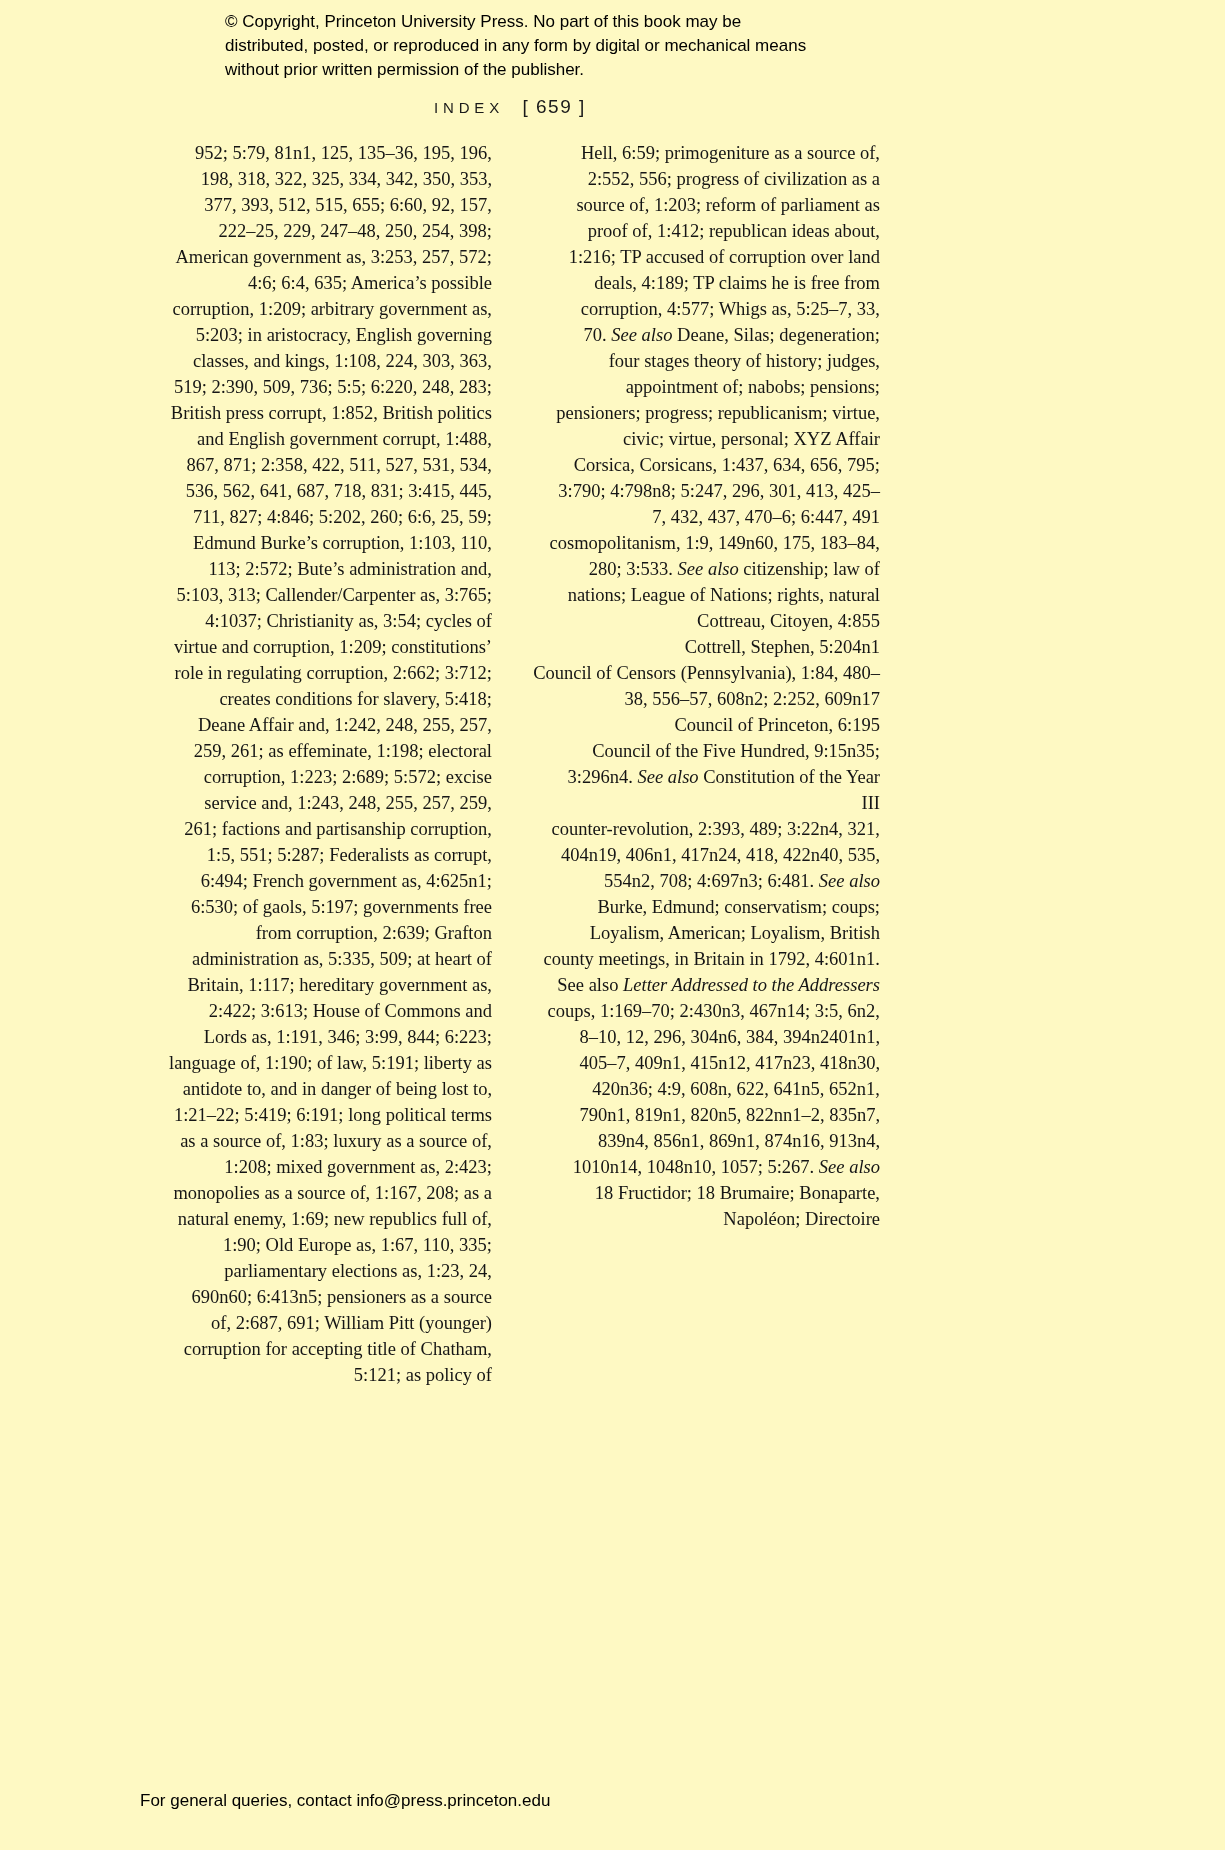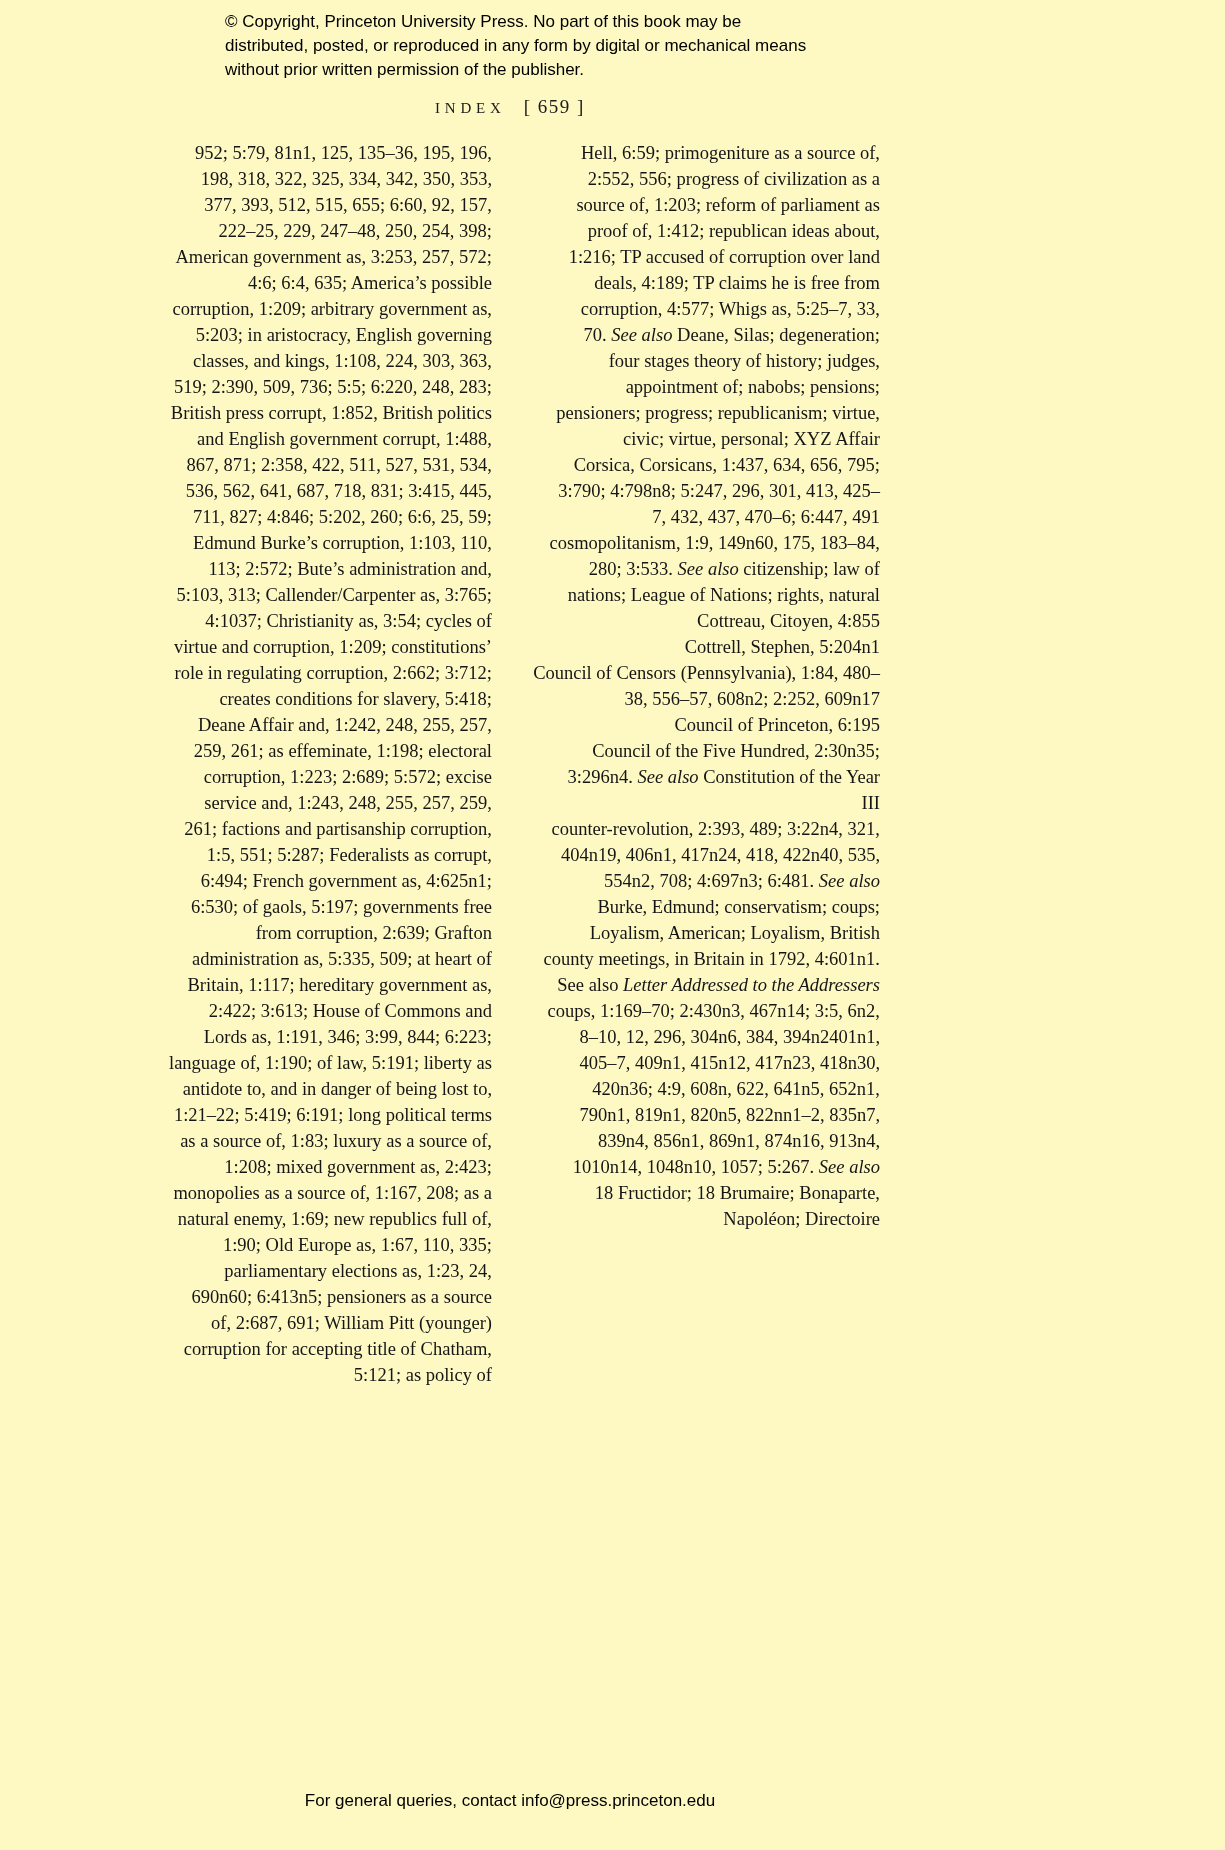--- a/index.html
+++ b/index.html
@@ -21,21 +21,21 @@
     font-family: "Liberation Sans", "DejaVu Sans", sans-serif;
     font-size: 17px;
     line-height: 1.42;
     color: #000000;
   }
   .running-head {
     margin-top: 14px;
     margin-left: 140px;
     width: 740px;
     text-align: center;
-    font-family: Liberation Serif, serif;
+    font-family: Liberation Sans, sans-serif;
     color: #1a1a1a;
   }
   .running-head .index-label {
     font-size: 15px;
     letter-spacing: 0.32em;
     margin-right: 14px;
   }
   .running-head .page-number {
     font-size: 19px;
     letter-spacing: 0.08em;
@@ -63,21 +63,20 @@
     text-indent: 0;
   }
   .italic {
     font-style: italic;
   }
   .page-footer {
     position: absolute;
     left: 140px;
     bottom: 22px;
     width: 740px;
-    text-align: center;
     font-family: "Liberation Sans", "DejaVu Sans", sans-serif;
     font-size: 17px;
     color: #000000;
   }
 </style>
 </head>
 <body>
 
 <div class="page">
 
@@ -93,21 +92,21 @@
         <p class="entry continuation"><span>952; 5:79, 81n1, 125, 135–36, 195, 196, 198, 318, 322, 325, 334, 342, 350, 353, 377, 393, 512, 515, 655; 6:60, 92, 157, 222–25, 229, 247–48, 250, 254, 398; American government as, 3:253, 257, 572; 4:6; 6:4, 635; America’s possible corruption, 1:209; arbitrary government as, 5:203; in aristocracy, English governing classes, and kings, 1:108, 224, 303, 363, 519; 2:390, 509, 736; 5:5; 6:220, 248, 283; British press corrupt, 1:852, British politics and English government corrupt, 1:488, 867, 871; 2:358, 422, 511, 527, 531, 534, 536, 562, 641, 687, 718, 831; 3:415, 445, 711, 827; 4:846; 5:202, 260; 6:6, 25, 59; Edmund Burke’s corruption, 1:103, 110, 113; 2:572; Bute’s administration and, 5:103, 313; Callender/Carpenter as, 3:765; 4:1037; Christianity as, 3:54; cycles of virtue and corruption, 1:209; constitutions’ role in regulating corruption, 2:662; 3:712; creates conditions for slavery, 5:418; Deane Affair and, 1:242, 248, 255, 257, 259, 261; as effeminate, 1:198; electoral corruption, 1:223; 2:689; 5:572; excise service and, 1:243, 248, 255, 257, 259, 261; factions and partisanship corruption, 1:5, 551; 5:287; Federalists as corrupt, 6:494; French government as, 4:625n1; 6:530; of gaols, 5:197; governments free from corruption, 2:639; Grafton administration as, 5:335, 509; at heart of Britain, 1:117; hereditary government as, 2:422; 3:613; House of Commons and Lords as, 1:191, 346; 3:99, 844; 6:223; language of, 1:190; of law, 5:191; liberty as antidote to, and in danger of being lost to, 1:21–22; 5:419; 6:191; long political terms as a source of, 1:83; luxury as a source of, 1:208; mixed government as, 2:423; monopolies as a source of, 1:167, 208; as a natural enemy, 1:69; new republics full of, 1:90; Old Europe as, 1:67, 110, 335; parliamentary elections as, 1:23, 24, 690n60; 6:413n5; pensioners as a source of, 2:687, 691; William Pitt (younger) corruption for accepting title of Chatham, 5:121; as policy of</span></p>
       </div>
     <div class="column right" id="col-right">
         <p class="entry continuation"><span>Hell, 6:59; primogeniture as a source of, 2:552, 556; progress of civilization as a source of, 1:203; reform of parliament as proof of, 1:412; republican ideas about, 1:216; TP accused of corruption over land deals, 4:189; TP claims he is free from corruption, 4:577; Whigs as, 5:25–7, 33, 70. </span><span class="italic">See also</span><span> Deane, Silas; degeneration; four stages theory of history; judges, appointment of; nabobs; pensions; pensioners; progress; republicanism; virtue, civic; virtue, personal; XYZ Affair</span></p>
         <p class="entry"><span>Corsica, Corsicans, 1:437, 634, 656, 795; 3:790; 4:798n8; 5:247, 296, 301, 413, 425–7, 432, 437, 470–6; 6:447, 491</span></p>
         <p class="entry"><span>cosmopolitanism, 1:9, 149n60, 175, 183–84, 280; 3:533. </span><span class="italic">See also</span><span> citizenship; law of nations; League of Nations; rights, natural</span></p>
         <p class="entry"><span>Cottreau, Citoyen, 4:855</span></p>
         <p class="entry"><span>Cottrell, Stephen, 5:204n1</span></p>
         <p class="entry"><span>Council of Censors (Pennsylvania), 1:84, 480–38, 556–57, 608n2; 2:252, 609n17</span></p>
         <p class="entry"><span>Council of Princeton, 6:195</span></p>
-        <p class="entry"><span>Council of the Five Hundred, 2:30n35; 3:296n4. </span><span class="italic">See also</span><span> Constitution of the Year III</span></p>
+        <p class="entry"><span>Council of the Five Hundred, 9:15n35; 3:296n4. </span><span class="italic">See also</span><span> Constitution of the Year III</span></p>
         <p class="entry"><span>counter-revolution, 2:393, 489; 3:22n4, 321, 404n19, 406n1, 417n24, 418, 422n40, 535, 554n2, 708; 4:697n3; 6:481. </span><span class="italic">See also</span><span> Burke, Edmund; conservatism; coups; Loyalism, American; Loyalism, British</span></p>
         <p class="entry"><span>county meetings, in Britain in 1792, 4:601n1. See also </span><span class="italic">Letter Addressed to the Addressers</span></p>
         <p class="entry"><span>coups, 1:169–70; 2:430n3, 467n14; 3:5, 6n2, 8–10, 12, 296, 304n6, 384, 394n2401n1, 405–7, 409n1, 415n12, 417n23, 418n30, 420n36; 4:9, 608n, 622, 641n5, 652n1, 790n1, 819n1, 820n5, 822nn1–2, 835n7, 839n4, 856n1, 869n1, 874n16, 913n4, 1010n14, 1048n10, 1057; 5:267. </span><span class="italic">See also</span><span> 18 Fructidor; 18 Brumaire; Bonaparte, Napoléon; Directoire</span></p>
       </div>
   </div>
 
   <p class="page-footer">For general queries, contact info@press.princeton.edu</p>
 
 </div>
 

